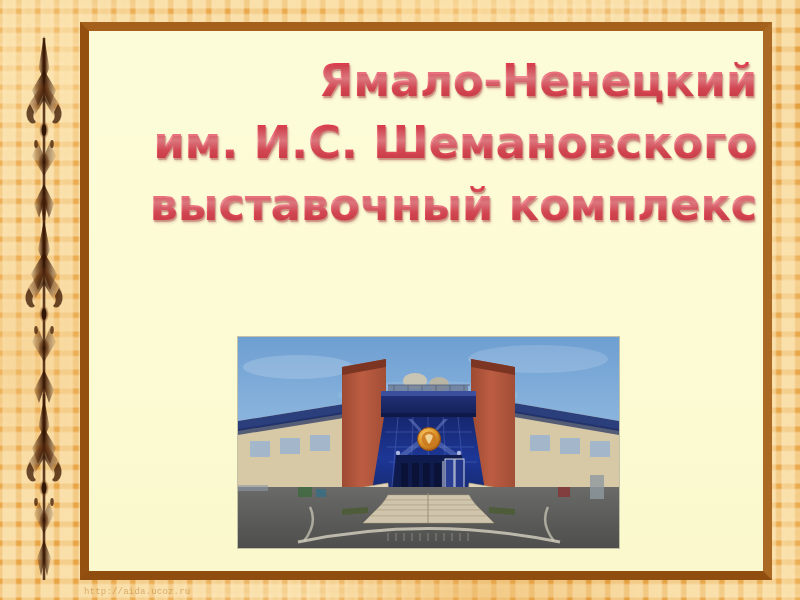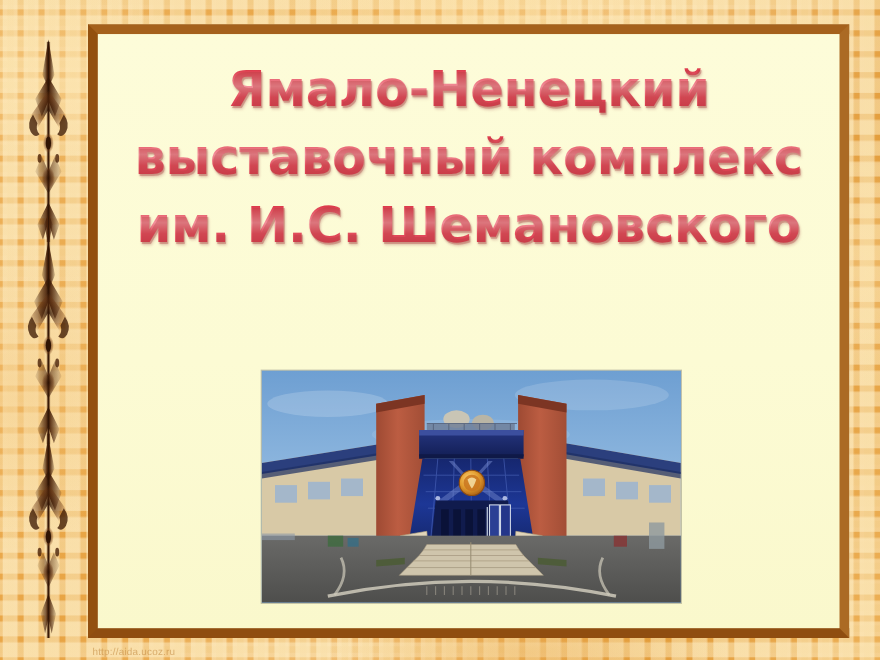--- a/index.html
+++ b/index.html
@@ -118,21 +118,21 @@
   .orn-0 { top: 10px; }
   .orn-1 { top: 190px; }
   .orn-2 { top: 370px; }
 
   
   .title-block {
     position: absolute;
     left: 95px;
     top: 50px;
     width: 662px;
-    text-align: center;
+    text-align: right;
   }
   .title-line {
     font-family: "DejaVu Sans", "Liberation Sans", sans-serif;
     font-weight: bold;
     font-size: 45px;
     line-height: 62px;
     letter-spacing: -0.2px;
     color: #e04a58;
     background-image: linear-gradient(180deg,
         #e9606c 0%,
@@ -161,21 +161,21 @@
     box-shadow: 0 0 0 1px rgba(90,90,90,0.35);
   }
   .photo svg { display: block; width: 100%; height: 100%; }
 
   
   .watermark {
     position: absolute;
     left: 84px;
     top: 587px;
     font-size: 9px;
-    font-family: Liberation Sans, sans-serif;
+    font-family: Liberation Mono, monospace;
     color: rgba(190,130,55,0.55);
     letter-spacing: 0.2px;
     white-space: nowrap;
   }
 </style>
 </head>
 <body>
 
 <div id="slide">
 
@@ -260,22 +260,22 @@
       </svg>
     </div>
 
   </div>
 
   <div class="inner-frame"></div>
   <div class="canvas"></div>
 
   <div class="title-block">
     <div class="title-line">Ямало-Ненецкий</div>
+    <div class="title-line">им. И.С. Шемановского</div>
     <div class="title-line">выставочный комплекс</div>
-    <div class="title-line">им. И.С. Шемановского</div>
   </div>
 
   <div class="photo">
     <svg viewBox="0 0 381 211" xmlns="http://www.w3.org/2000/svg" preserveAspectRatio="none">
       <defs>
         <linearGradient id="sky" x1="0" y1="0" x2="0" y2="1">
           <stop offset="0%" stop-color="#6e9fd2"></stop>
           <stop offset="55%" stop-color="#8ab4dd"></stop>
           <stop offset="100%" stop-color="#b8cfe4"></stop>
         </linearGradient>

